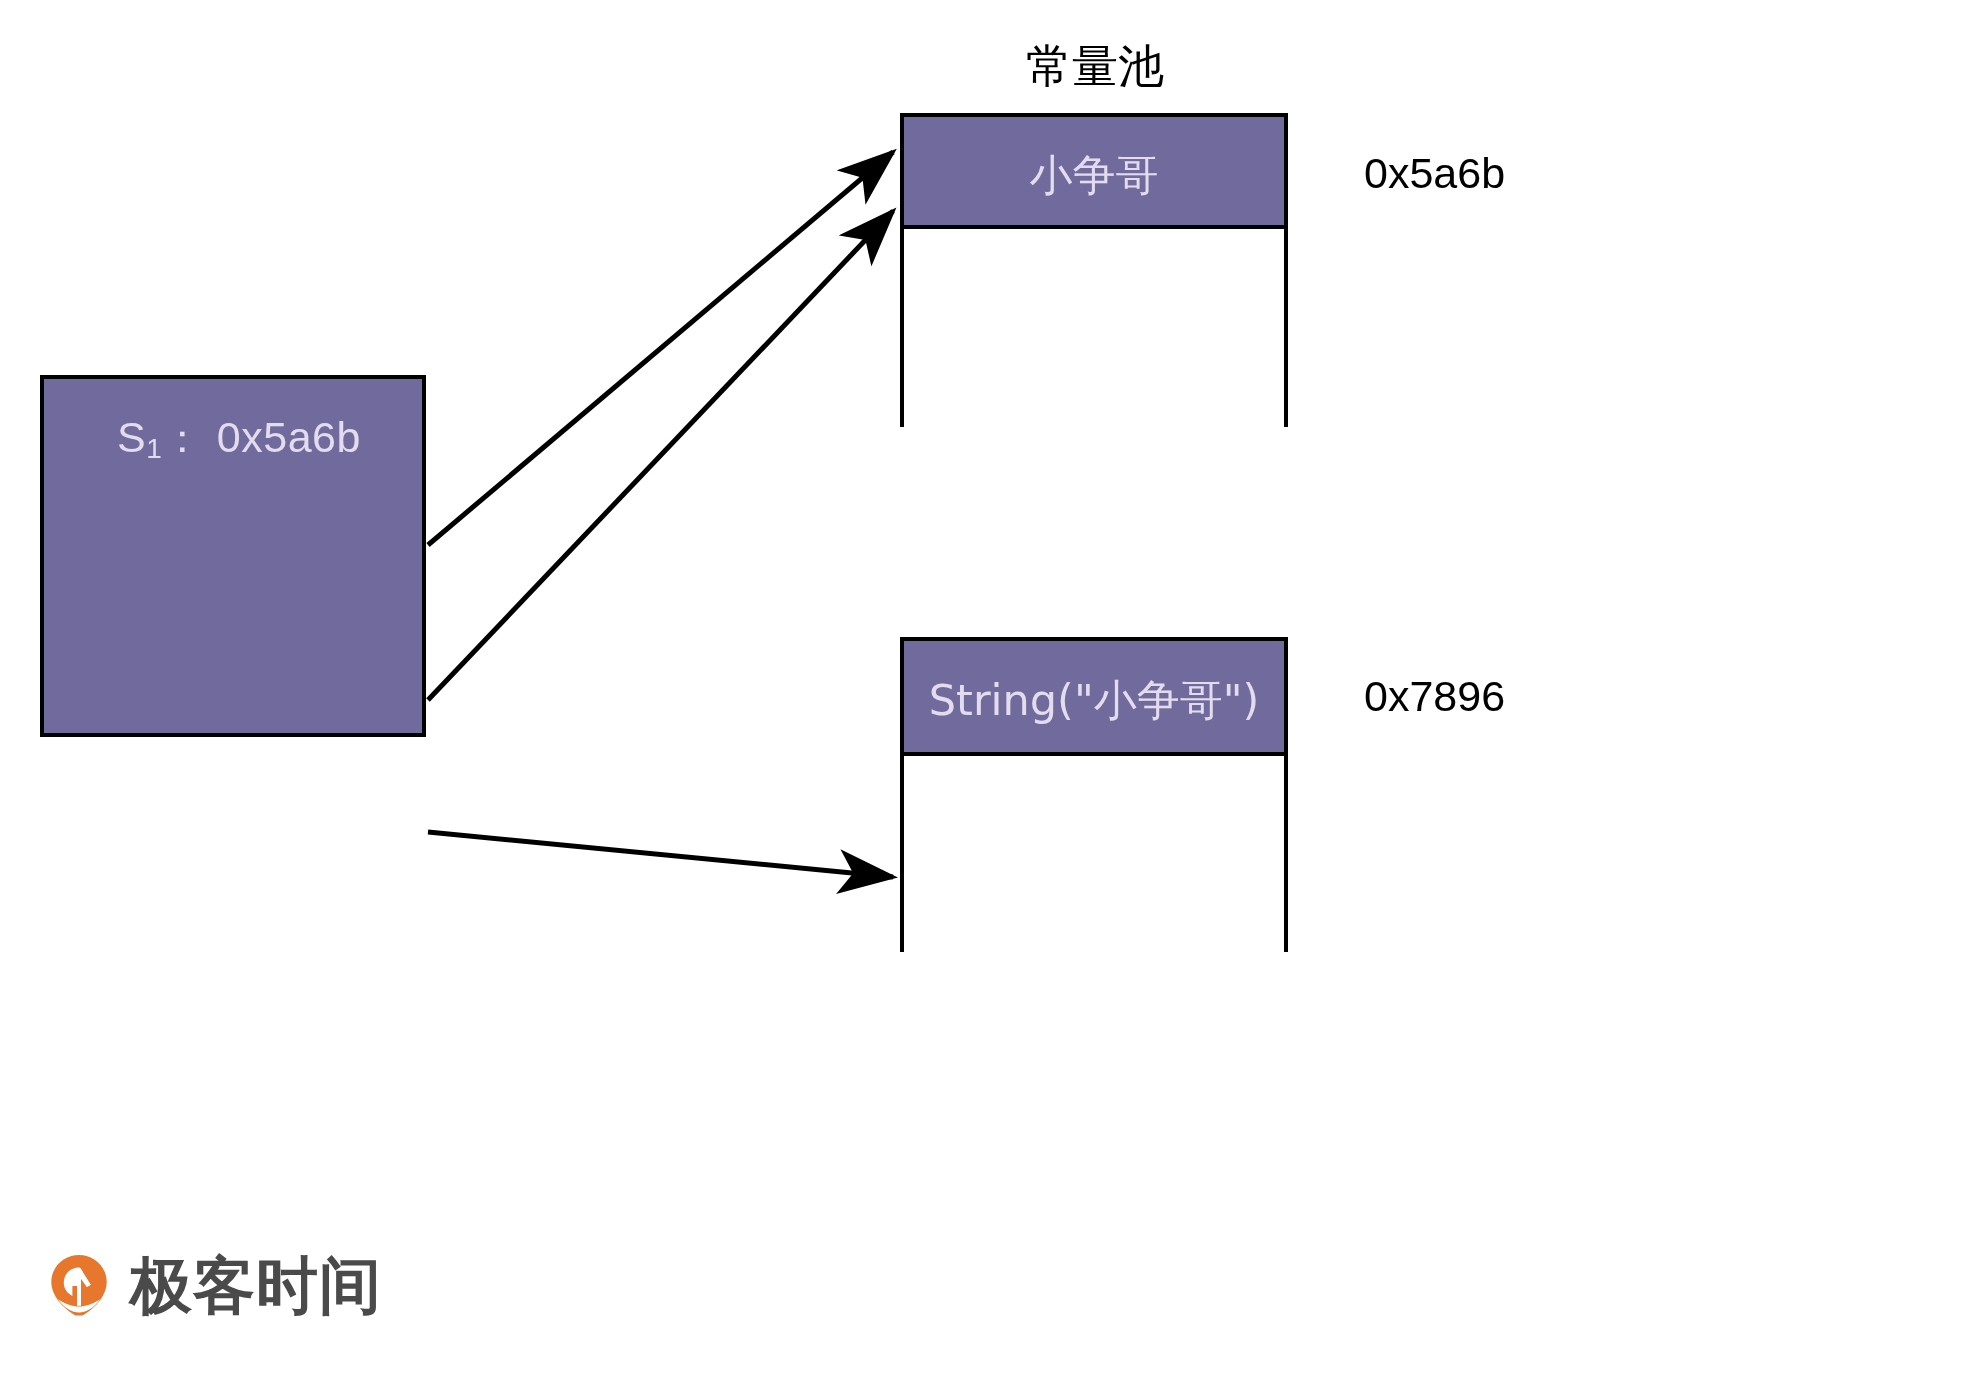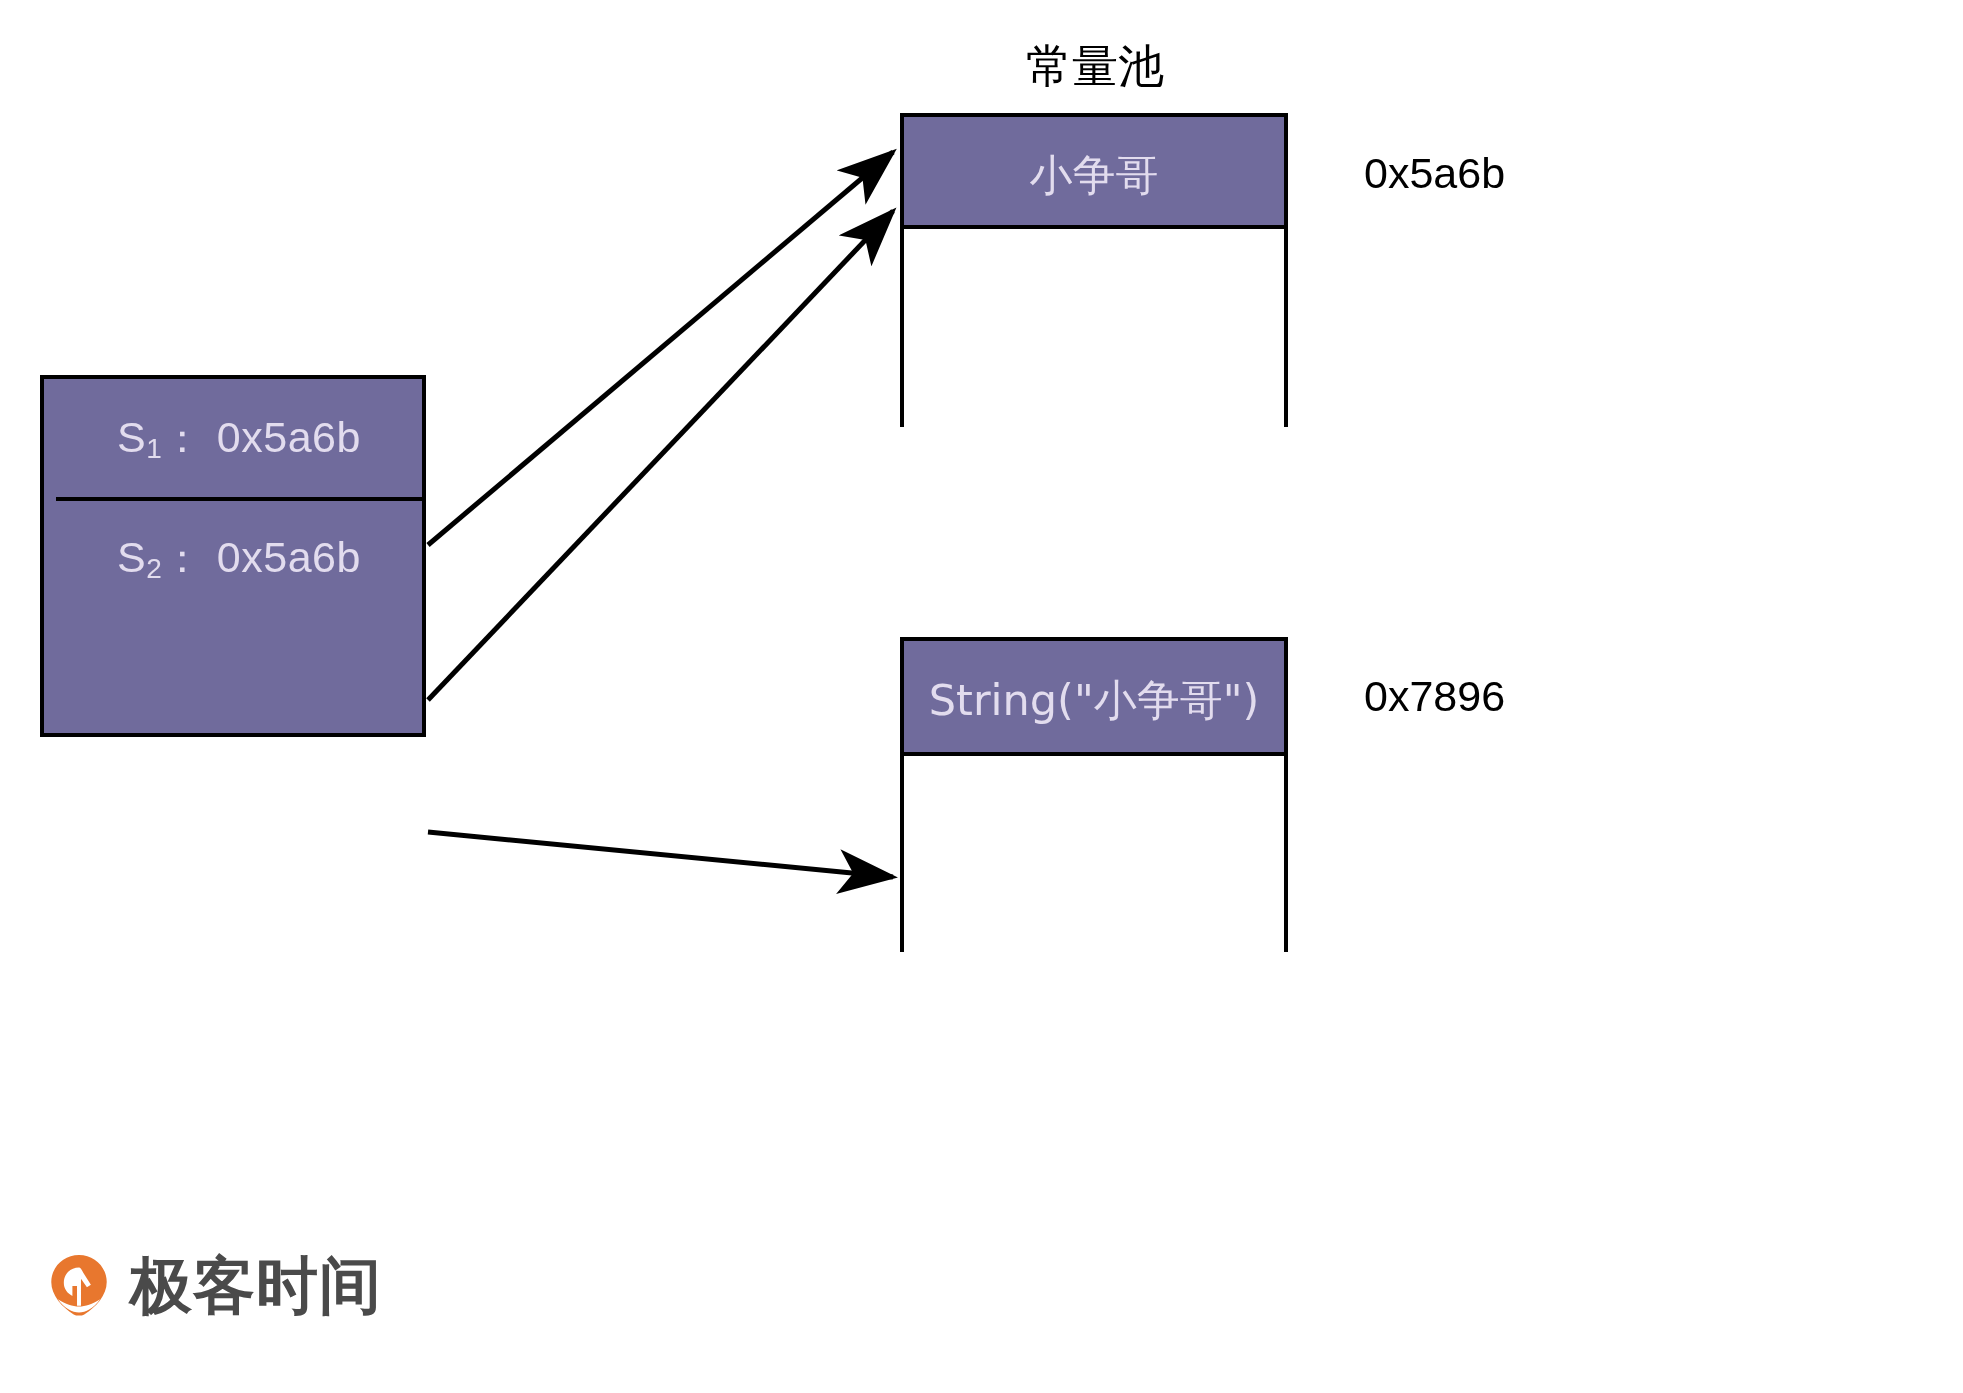--- a/index.html
+++ b/index.html
@@ -164,23 +164,20 @@
 <body>
 
 <div id="canvas">
 
   <div id="var-stack">
 
     <div class="var-row">
       <span class="var-label"><span>S</span><span class="sub">1</span><span class="cjk-colon">：</span><span class="addr">0x5a6b</span></span>
     </div>
 
-    <div class="var-row">
-      <span class="var-label"><span>S</span><span class="sub">2</span><span class="cjk-colon">：</span><span class="addr">0x5a6b</span></span>
-    </div>
 
 
   </div>
 
   <div id="pool-title">常量池</div>
 
   <div class="pool-box" id="pool-box-1">
     <div class="pool-header">
       <span class="pool-header-text cjk">小争哥</span>
     </div>

